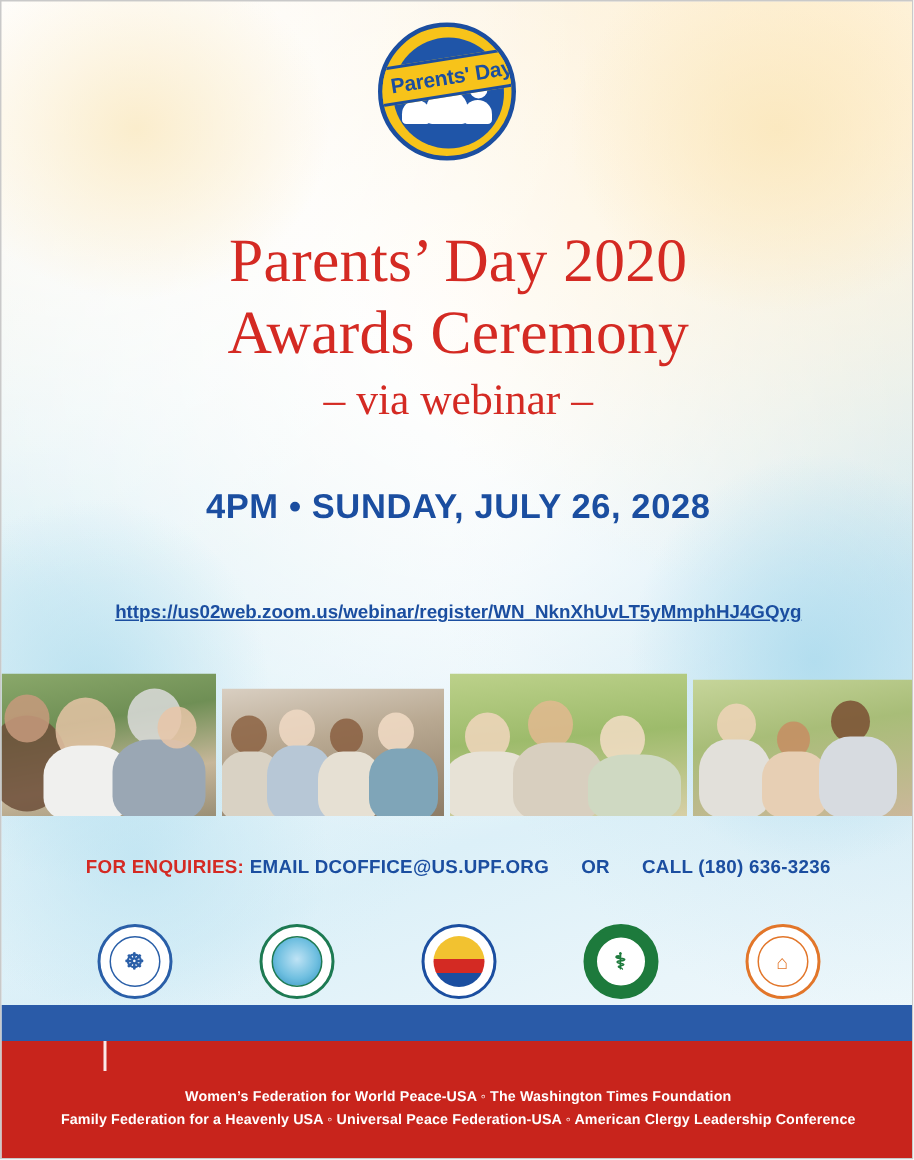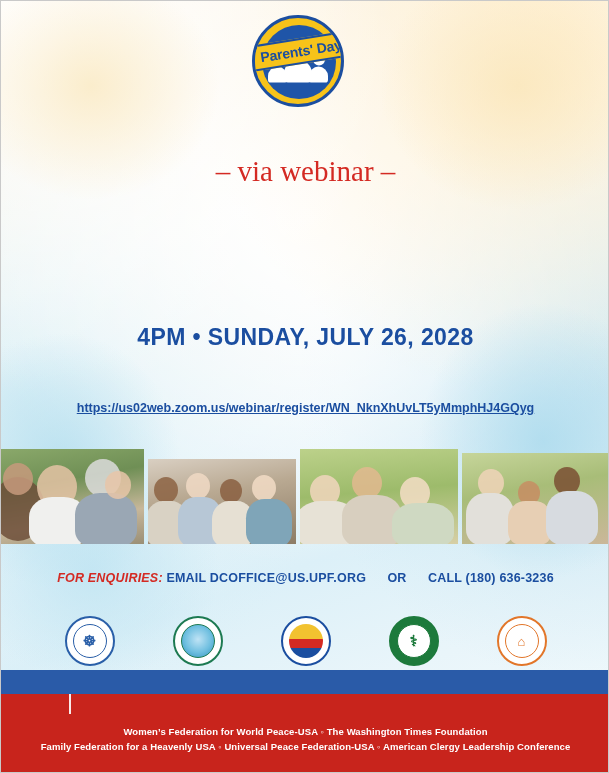--- a/index.html
+++ b/index.html
@@ -216,21 +216,21 @@
     top: 570px;
     left: 0;
     width: 609px;
     text-align: center;
     font-family: "Liberation Sans", sans-serif;
     font-weight: bold;
     font-size: 12.5px;
     color: #1b4ea0;
     letter-spacing: 0.2px;
   }
-  .enq-red { color: #d42a23; font-style: italic; }
+  .enq-red { color: #d42a23; }
 
   
   .seals {
     position: absolute;
     top: 612px;
     left: 0;
     width: 609px;
     height: 56px;
     display: flex;
     justify-content: center;
@@ -347,20 +347,22 @@
         <div class="lp-head" style="left:43px; top:11px; width:12px; height:12px;"></div>
         <div class="lp-body" style="left:39px; top:24px; width:19px; height:16px; border-radius:10px 10px 3px 3px;"></div>
       </div>
       <div class="logo-band">
         <div class="logo-band-text">Parents' Day</div>
       </div>
     </div>
   </div>
 
   <div class="title-block">
+    <div class="title-line">Parents’ Day 2020</div>
+    <div class="title-line">Awards Ceremony</div>
     <div class="title-sub">– via webinar –</div>
   </div>
 
   <div class="datetime">4PM • SUNDAY, JULY 26, 2028</div>
 
   <a class="prereg-link" href="#">https://us02web.zoom.us/webinar/register/WN_NknXhUvLT5yMmphHJ4GQyg</a>
 
   <div class="photos">
 
     <div class="photo p1">

